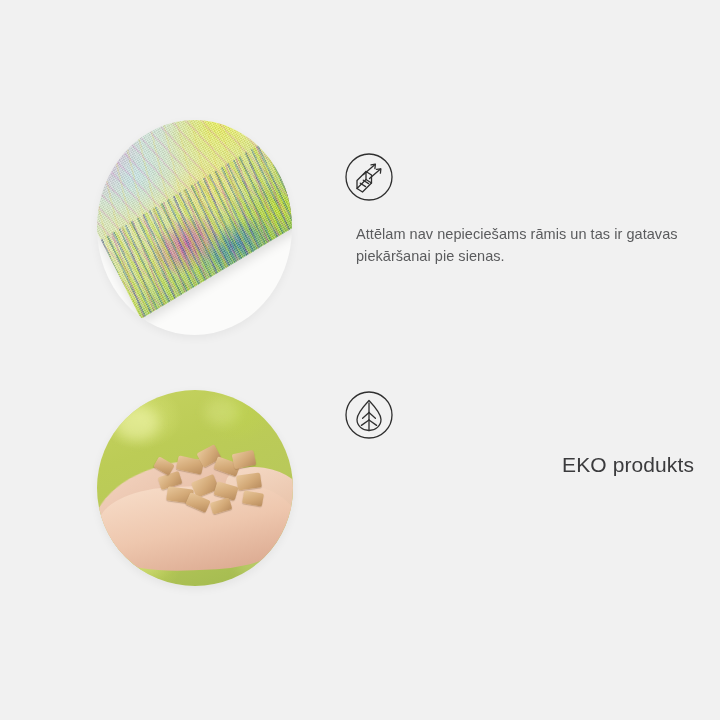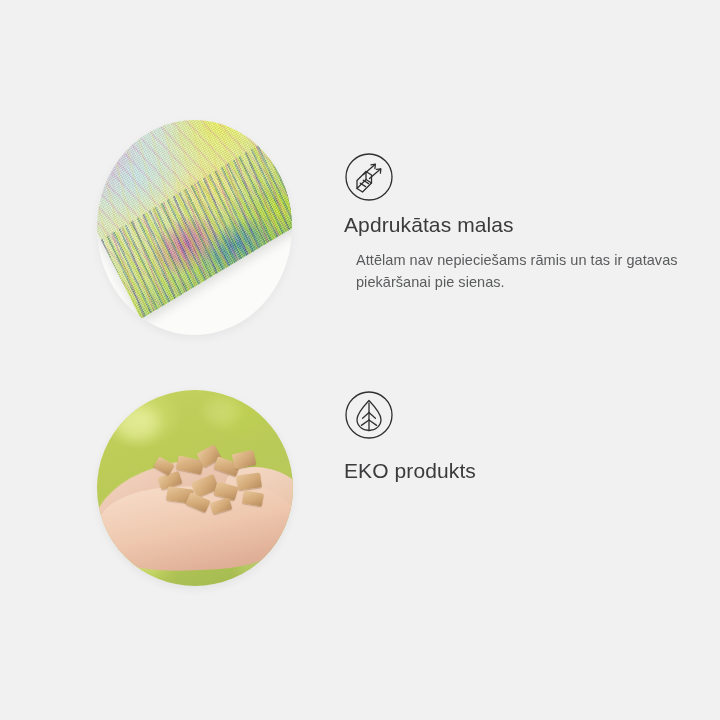--- a/index.html
+++ b/index.html
@@ -192,21 +192,21 @@
   #feature-2 .icon-circle { top: 0px; }
   .icon-circle svg { display: block; }
 
   
   .text-block {
     position: absolute;
     left: 344px;
     width: 350px;
   }
   #feature-1 .text-block { top: 92px; }
-  #feature-2 .text-block { top: 68px; }
+  #feature-2 .text-block { top: 62px; text-align: right; }
   .feature-title {
     margin: 0 0 6px 0;
     font-size: 21px;
     font-weight: 400;
     color: #3b3b3d;
     letter-spacing: 0.1px;
     line-height: 26px;
   }
   .feature-desc {
     margin: 12px;
@@ -245,21 +245,20 @@
           <path d="M19.3 28.2 L24.6 31.6"></path>
           <path d="M19.5 22.5 L31 12.5"></path>
           <path d="M27 12.8 L31.4 12.2 L30.9 16.6"></path>
           <path d="M25.5 26.5 L36.5 17"></path>
           <path d="M32.5 17.4 L36.9 16.8 L36.4 21.2"></path>
         </g>
       </svg>
     </div>
 
     <div class="text-block">
-      <h2 class="feature-title">Apdrukātas malas</h2>
       <p class="feature-desc">Attēlam nav nepieciešams rāmis un tas ir gatavas piekāršanai pie sienas.</p>
     </div>
   </section>
 
   <section class="feature" id="feature-2">
 
     <div class="media-circle">
       <div class="eco-photo">
         <div class="bokeh" style="left:18px;top:16px;width:44px;height:34px;"></div>
         <div class="bokeh" style="left:108px;top:8px;width:34px;height:28px;opacity:.5;"></div>

